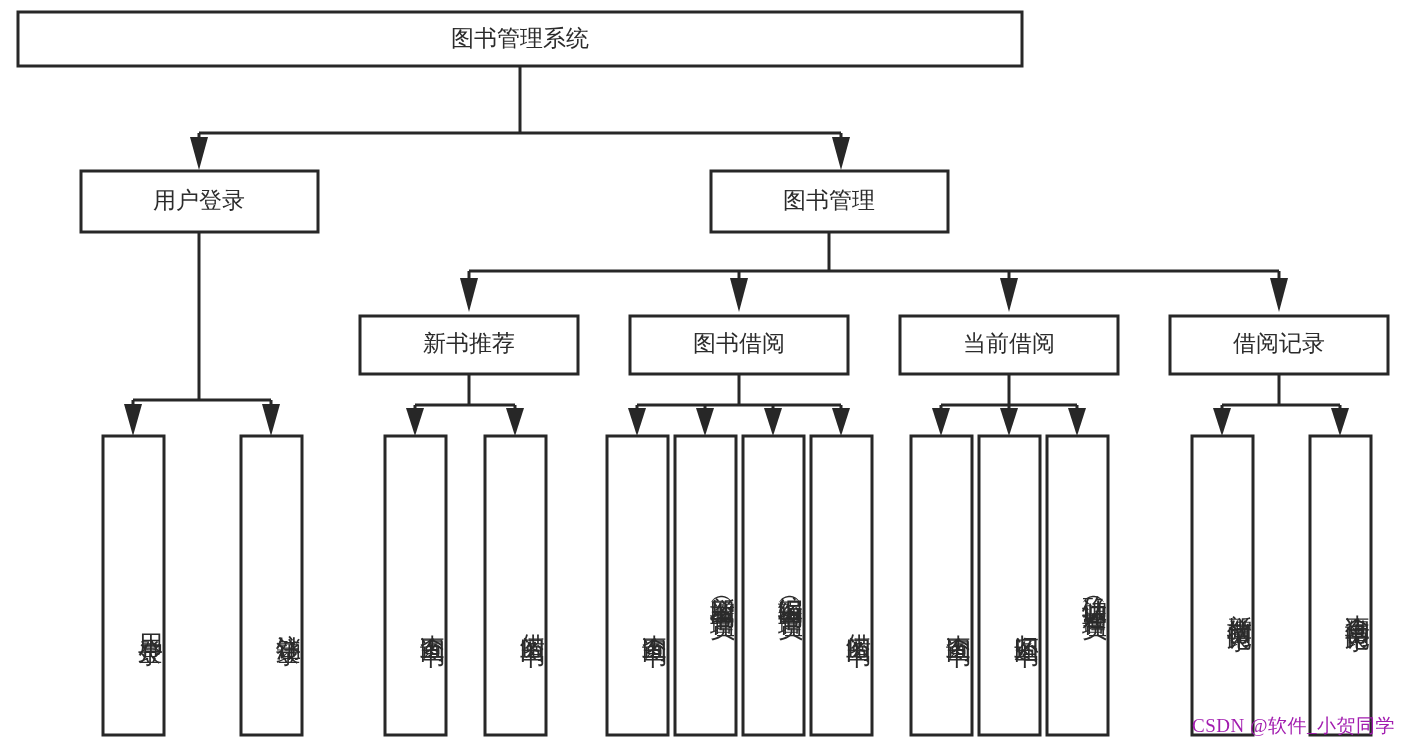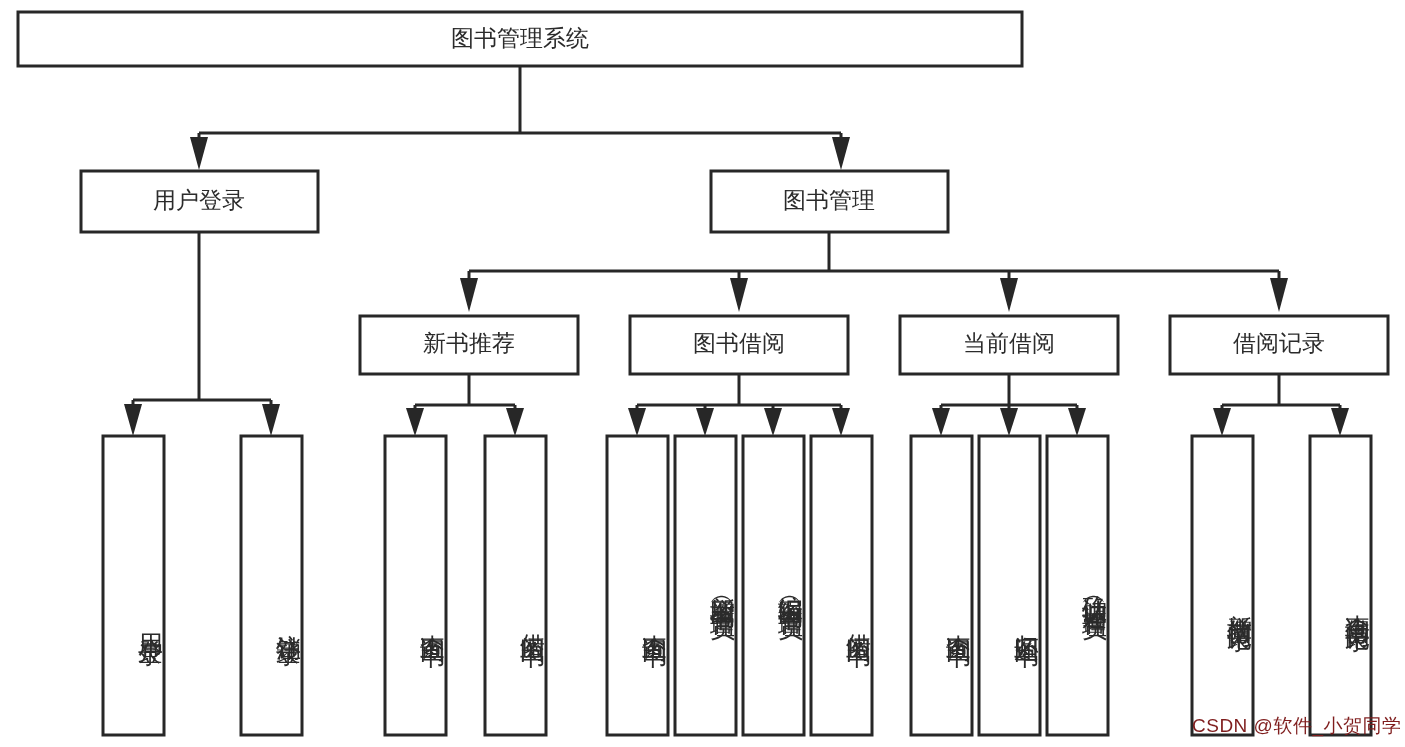--- a/index.html
+++ b/index.html
@@ -59,23 +59,23 @@
     color: #2b2b2b;
     letter-spacing: 3px;
     text-align: center;
     display: flex;
     align-items: flex-start;
     justify-content: center;
     pointer-events: none;
   }
   .watermark {
     position: absolute;
-    font-family: Liberation Sans, sans-serif;
+    font-family: Liberation Serif, serif;
     font-size: 19px;
-    color: #7f1d1d;
+    color: #a21caf;
     white-space: nowrap;
     letter-spacing: 0.5px;
   }
 </style>
 </head>
 <body>
 
 <div id="diagram-root">
 
   <svg id="flowchart" viewBox="0 0 1405 747">

